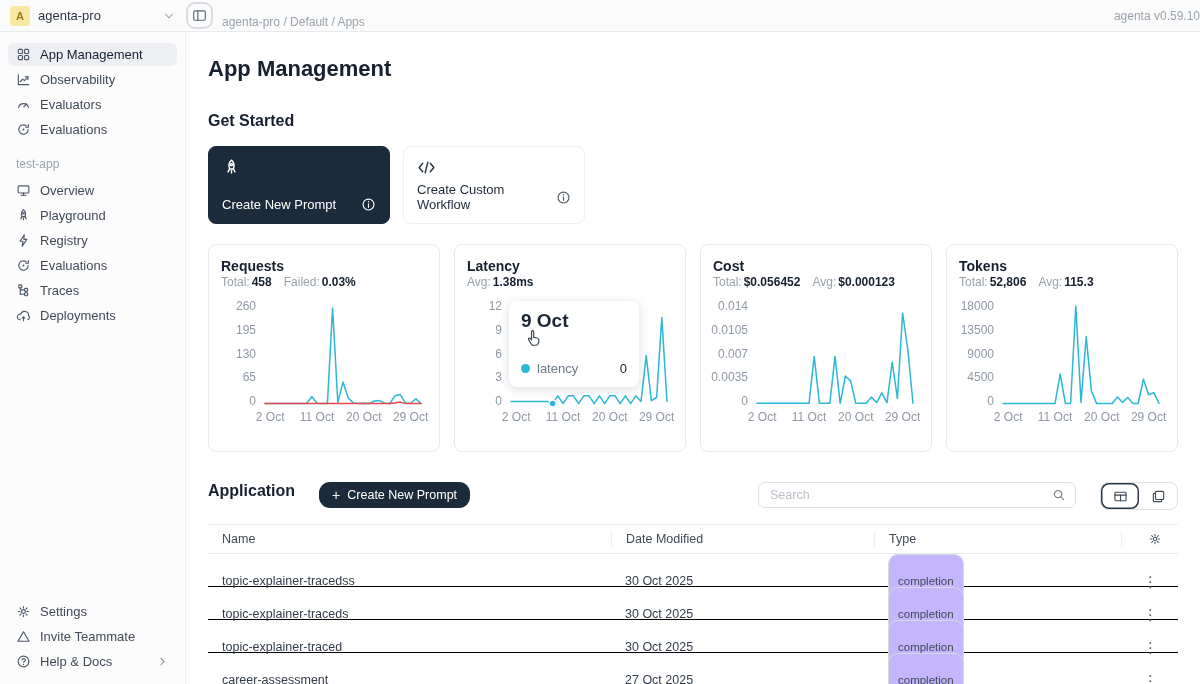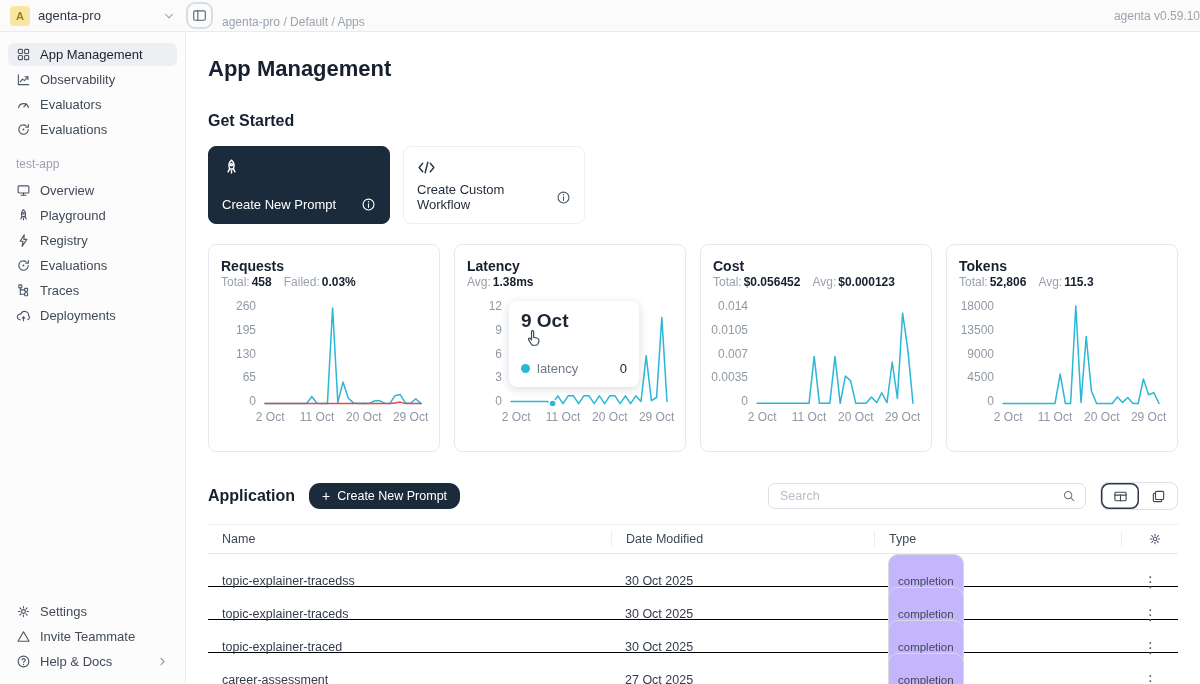--- a/index.html
+++ b/index.html
@@ -67,21 +67,21 @@
   .tooltip{position:absolute;left:54px;top:56px;width:130px;height:86px;background:#fff;border-radius:8px;
            box-shadow:0 2px 10px rgba(20,30,50,.16);padding:9px 12px;z-index:2}
   .tt-date{font-size:19px;font-weight:700;color:#1c2533}
   .hand{position:absolute;left:16px;top:27px}
   .tt-row{position:absolute;left:12px;right:12px;bottom:11px;display:flex;align-items:center;gap:7px;font-size:13px}
   .tt-dot{width:9px;height:9px;border-radius:50%;background:#2bb7d6}
   .tt-name{color:#6f7a87}
   .tt-val{margin-left:auto;color:#16202e}
 
   
-  .app-header{display:flex;align-items:center;margin-top:30px;gap:14px}
+  .app-header{display:flex;margin-top:30px;gap:24px}
   .create-btn{height:26px;padding:0 13px;border:none;border-radius:11px;background:#1b2b3b;color:#fff;font-size:12.5px;
               display:inline-flex;align-items:center;gap:7px;font-family:inherit;cursor:pointer}
   .create-btn .plus{font-size:14px;line-height:1}
   .spacer{flex:1}
   .search{width:318px;height:26px;border:1px solid #dcdfe4;border-radius:7px;display:flex;align-items:center;
           background:#fff;padding:0 9px;gap:6px}
   .search input{flex:1;border:none;outline:none;font-size:12.5px;color:#1c2533;font-family:inherit;background:transparent;min-width:0}
   .search input::placeholder{color:#b9bfc8}
   .search .sicon{color:#6f7a87}
   .segmented{display:flex;border:1px solid #dcdfe4;border-radius:8px;background:#fff;height:28px}

